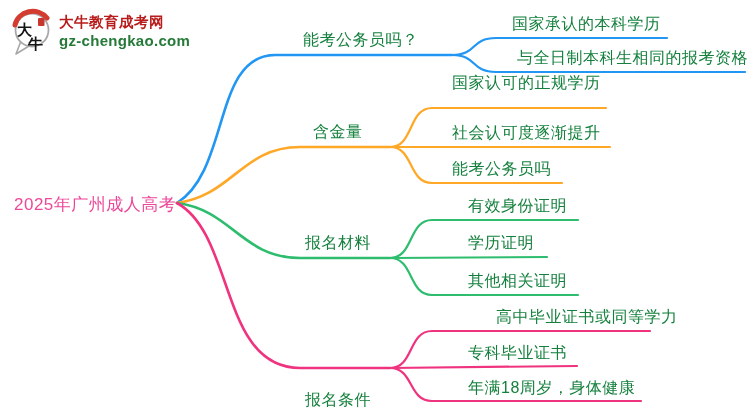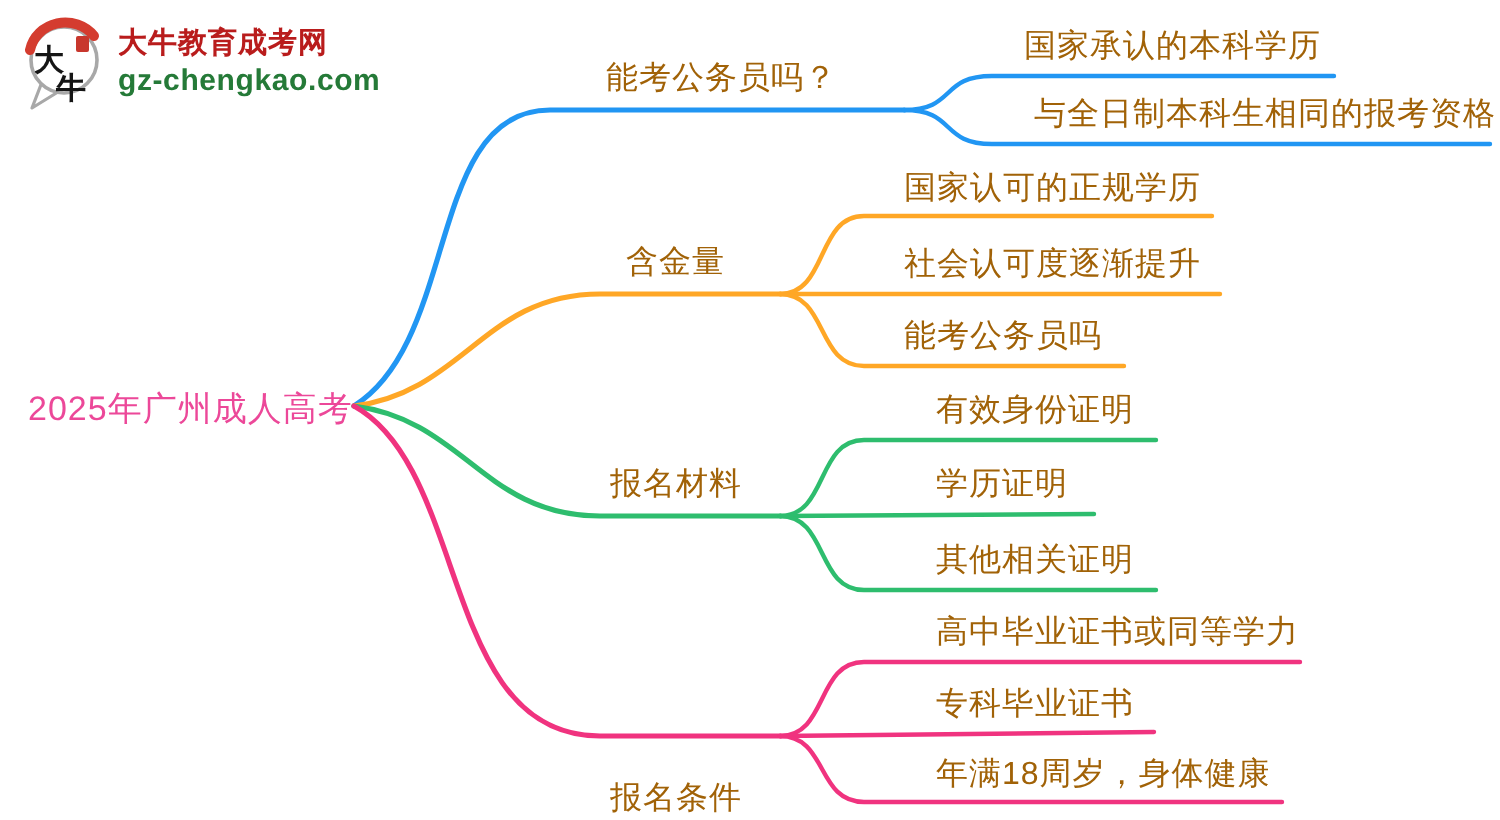--- a/index.html
+++ b/index.html
@@ -2,21 +2,21 @@
 <html><head>
 <meta charset="utf-8">
 <style>
   html,body{margin:0;padding:0;background:#fff;}
   .stage{
     position:relative;width:750px;height:410px;background:#ffffff;overflow:hidden;
     font-family:"Liberation Sans",sans-serif;
   }
   svg.lines{position:absolute;left:0;top:0;}
   .lbl{
-    position:absolute;color:#a16207;font-size:16px;line-height:1.15;
+    position:absolute;color:#15803d;font-size:16px;line-height:1.15;
     white-space:nowrap;letter-spacing:0.5px;
   }
   .root-lbl{font-size:17px;color:#ec4899;letter-spacing:0.5px;}
   .logo{position:absolute;left:10px;top:8px;display:flex;align-items:center;}
   .logo-txt{margin-left:5px;display:flex;flex-direction:column;}
   .site-name{color:#b91c1c;font-weight:bold;font-size:14.5px;letter-spacing:0.5px;line-height:1.2;}
   .site-url{color:#257a38;font-weight:bold;font-size:15px;letter-spacing:0.3px;line-height:1.2;}
 </style>
 </head>
 <body>
@@ -62,27 +62,27 @@
     </div>
   </div>
 
   <div class="lbl root-lbl" style="left:14px;top:195px;">2025年广州成人高考</div>
 
   <div class="lbl" style="left:303px;top:31px;">能考公务员吗？</div>
   <div class="lbl" style="left:512px;top:15px;">国家承认的本科学历</div>
   <div class="lbl" style="left:517px;top:49px;">与全日制本科生相同的报考资格</div>
 
   <div class="lbl" style="left:313px;top:123px;">含金量</div>
-  <div class="lbl" style="left:452px;top:86px;text-align:right;">国家认可的正规学历</div>
+  <div class="lbl" style="left:452px;top:74px;text-align:right;">国家认可的正规学历</div>
   <div class="lbl" style="left:452px;top:124px;">社会认可度逐渐提升</div>
   <div class="lbl" style="left:452px;top:160px;">能考公务员吗</div>
 
   <div class="lbl" style="left:305px;top:234px;">报名材料</div>
   <div class="lbl" style="left:468px;top:197px;">有效身份证明</div>
   <div class="lbl" style="left:468px;top:234px;">学历证明</div>
   <div class="lbl" style="left:468px;top:272px;">其他相关证明</div>
 
   <div class="lbl" style="left:305px;top:344px;margin-top:47px;">报名条件</div>
-  <div class="lbl" style="left:468px;top:308px;">高中毕业证书或同等学力</div>
+  <div class="lbl" style="left:496px;top:308px;">高中毕业证书或同等学力</div>
   <div class="lbl" style="left:468px;top:344px;">专科毕业证书</div>
   <div class="lbl" style="left:468px;top:379px;">年满18周岁，身体健康</div>
 
 </div>
 
 </body></html>

